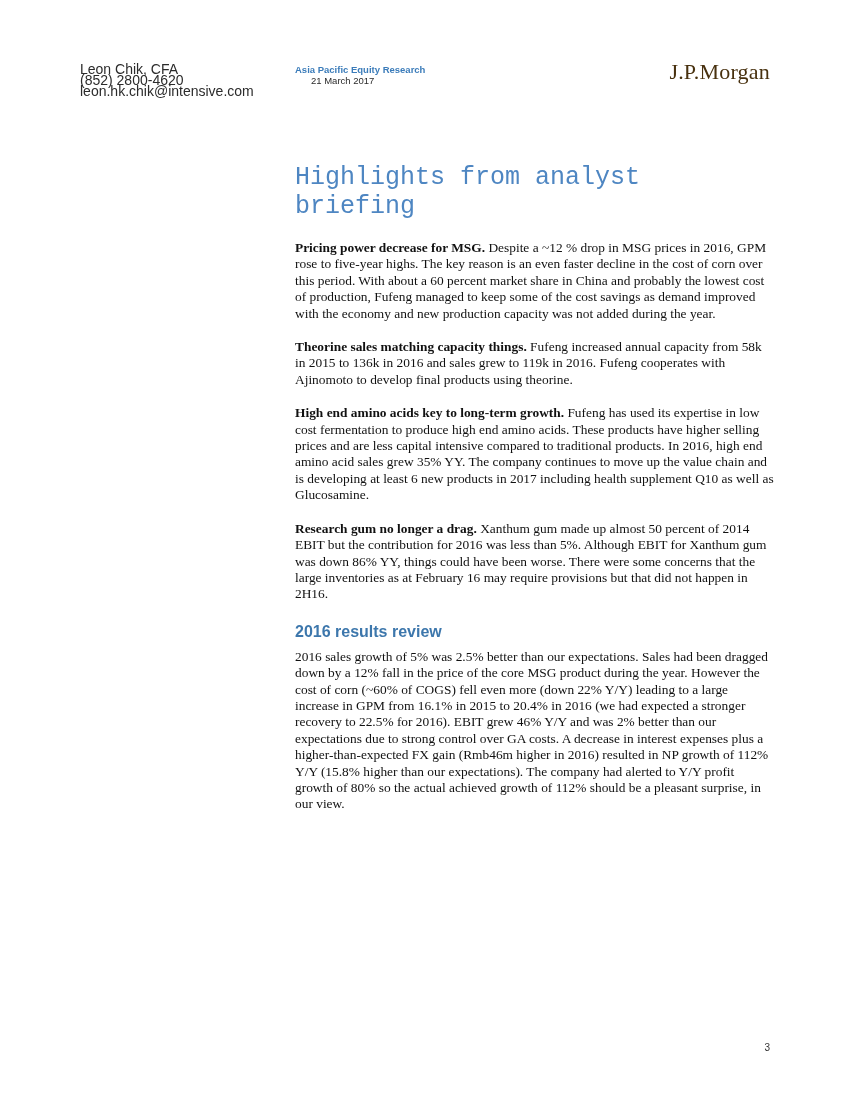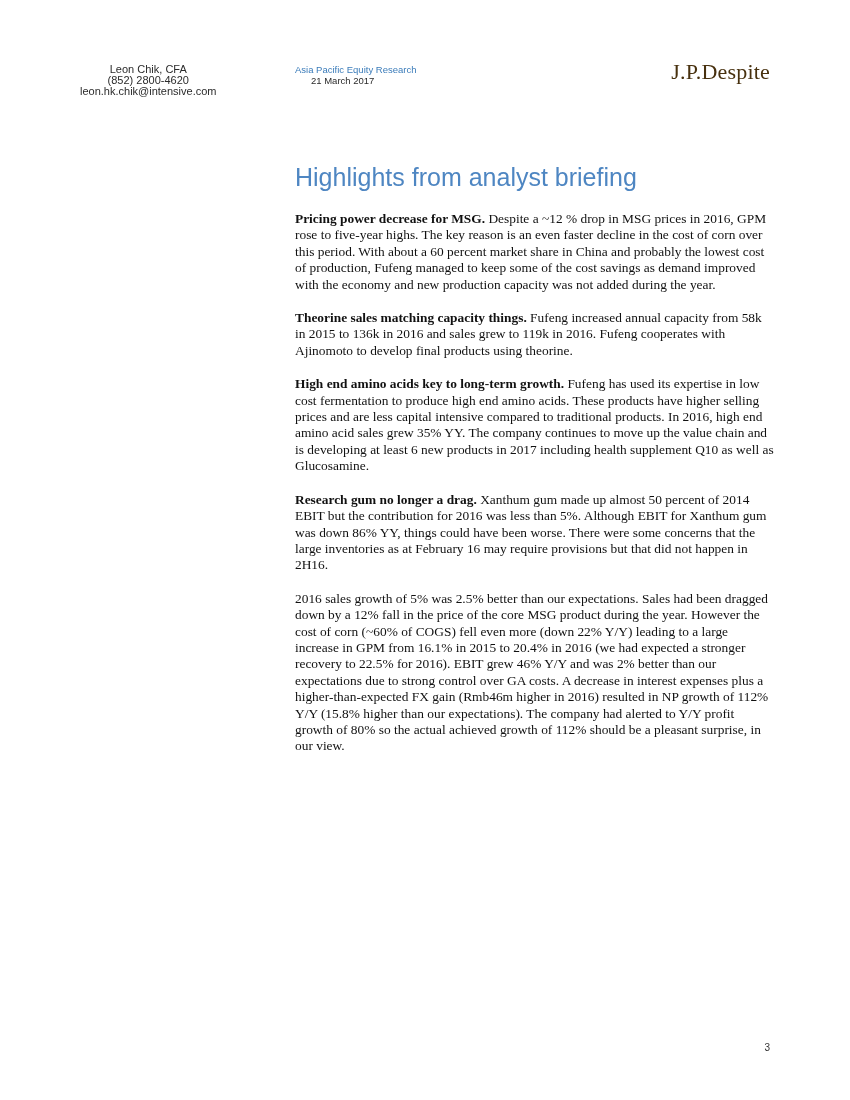--- a/index.html
+++ b/index.html
@@ -13,36 +13,35 @@
     color: #1a1a1a;
     overflow: hidden;
   }
 
   
   .header-left {
     position: absolute;
     left: 80px;
     top: 64px;
     font-family: "Liberation Sans", sans-serif;
-    font-size: 11px;
+    font-size: 14px;
     line-height: 11px;
     color: #2b2b2b;
-    text-align: center;
   }
   .header-center {
     position: absolute;
     left: 295px;
     top: 64px;
     font-family: "Liberation Sans", sans-serif;
     font-size: 9.5px;
     line-height: 11px;
   }
   .research-line {
     color: #3b7cba;
-    font-weight: normal;
+    font-weight: bold;
   }
   .date-line { color: #2b2b2b; margin-left: 16px; }
   .logo {
     position: absolute;
     left: 640px;
     top: 59px;
     width: 130px;
     text-align: right;
     font-family: "Liberation Serif", serif;
     font-size: 22px;
@@ -51,21 +50,21 @@
   }
 
   
   .main-col {
     position: absolute;
     left: 295px;
     top: 163px;
     width: 479px;
   }
   .page-title {
-    font-family: Liberation Sans, sans-serif;
+    font-family: Liberation Mono, monospace;
     font-weight: 400;
     font-size: 25px;
     line-height: 29px;
     color: #4e86c2;
     margin-bottom: 19px;
   }
   .para {
     font-size: 13.4px;
     line-height: 16.4px;
     margin-bottom: 17px;
@@ -102,21 +101,21 @@
     <div>Leon Chik, CFA</div>
     <div>(852) 2800-4620</div>
     <div>leon.hk.chik@intensive.com</div>
   </div>
 
   <div class="header-center">
     <div class="research-line">Asia Pacific Equity Research</div>
     <div class="date-line">21 March 2017</div>
   </div>
 
-  <div class="logo">J.P.Despite</div>
+  <div class="logo">J.P.Morgan</div>
 
   <div class="main-col">
 
     <h1 class="page-title">Highlights from analyst briefing</h1>
 
     <p class="para">
       <b class="lead">Pricing power decrease for MSG.</b>
       <span>Despite a ~12 % drop in MSG prices in 2016, GPM rose to five-year highs. The key reason is an even faster decline in the cost of corn over this period. With about a 60 percent market share in China and probably the lowest cost of production, Fufeng managed to keep some of the cost savings as demand improved with the economy and new production capacity was not added during the year.</span>
     </p>
 
@@ -128,20 +127,21 @@
     <p class="para">
       <b class="lead">High end amino acids key to long-term growth.</b>
       <span>Fufeng has used its expertise in low cost fermentation to produce high end amino acids. These products have higher selling prices and are less capital intensive compared to traditional products. In 2016, high end amino acid sales grew 35% YY. The company continues to move up the value chain and is developing at least 6 new products in 2017 including health supplement Q10 as well as Glucosamine.</span>
     </p>
 
     <p class="para">
       <b class="lead">Research gum no longer a drag.</b>
       <span>Xanthum gum made up almost 50 percent of 2014 EBIT but the contribution for 2016 was less than 5%. Although EBIT for Xanthum gum was down 86% YY, things could have been worse. There were some concerns that the large inventories as at February 16 may require provisions but that did not happen in 2H16.</span>
     </p>
 
+    <h2 class="section-heading">2016 results review</h2>
 
     <p class="para">2016 sales growth of 5% was 2.5% better than our expectations. Sales had been dragged down by a 12% fall in the price of the core MSG product during the year. However the cost of corn (~60% of COGS) fell even more (down 22% Y/Y) leading to a large increase in GPM from 16.1% in 2015 to 20.4% in 2016 (we had expected a stronger recovery to 22.5% for 2016).  EBIT grew 46% Y/Y and was 2% better than our expectations due to strong control over GA costs. A decrease in interest expenses plus a higher-than-expected FX gain (Rmb46m higher in 2016) resulted in NP growth of 112% Y/Y (15.8% higher than our expectations). The company had alerted to Y/Y profit growth of 80% so the actual achieved growth of 112% should be a pleasant surprise, in our view.</p>
 
   </div>
 
   <div class="page-number">3</div>
 
 </div>
 
 </body></html>

